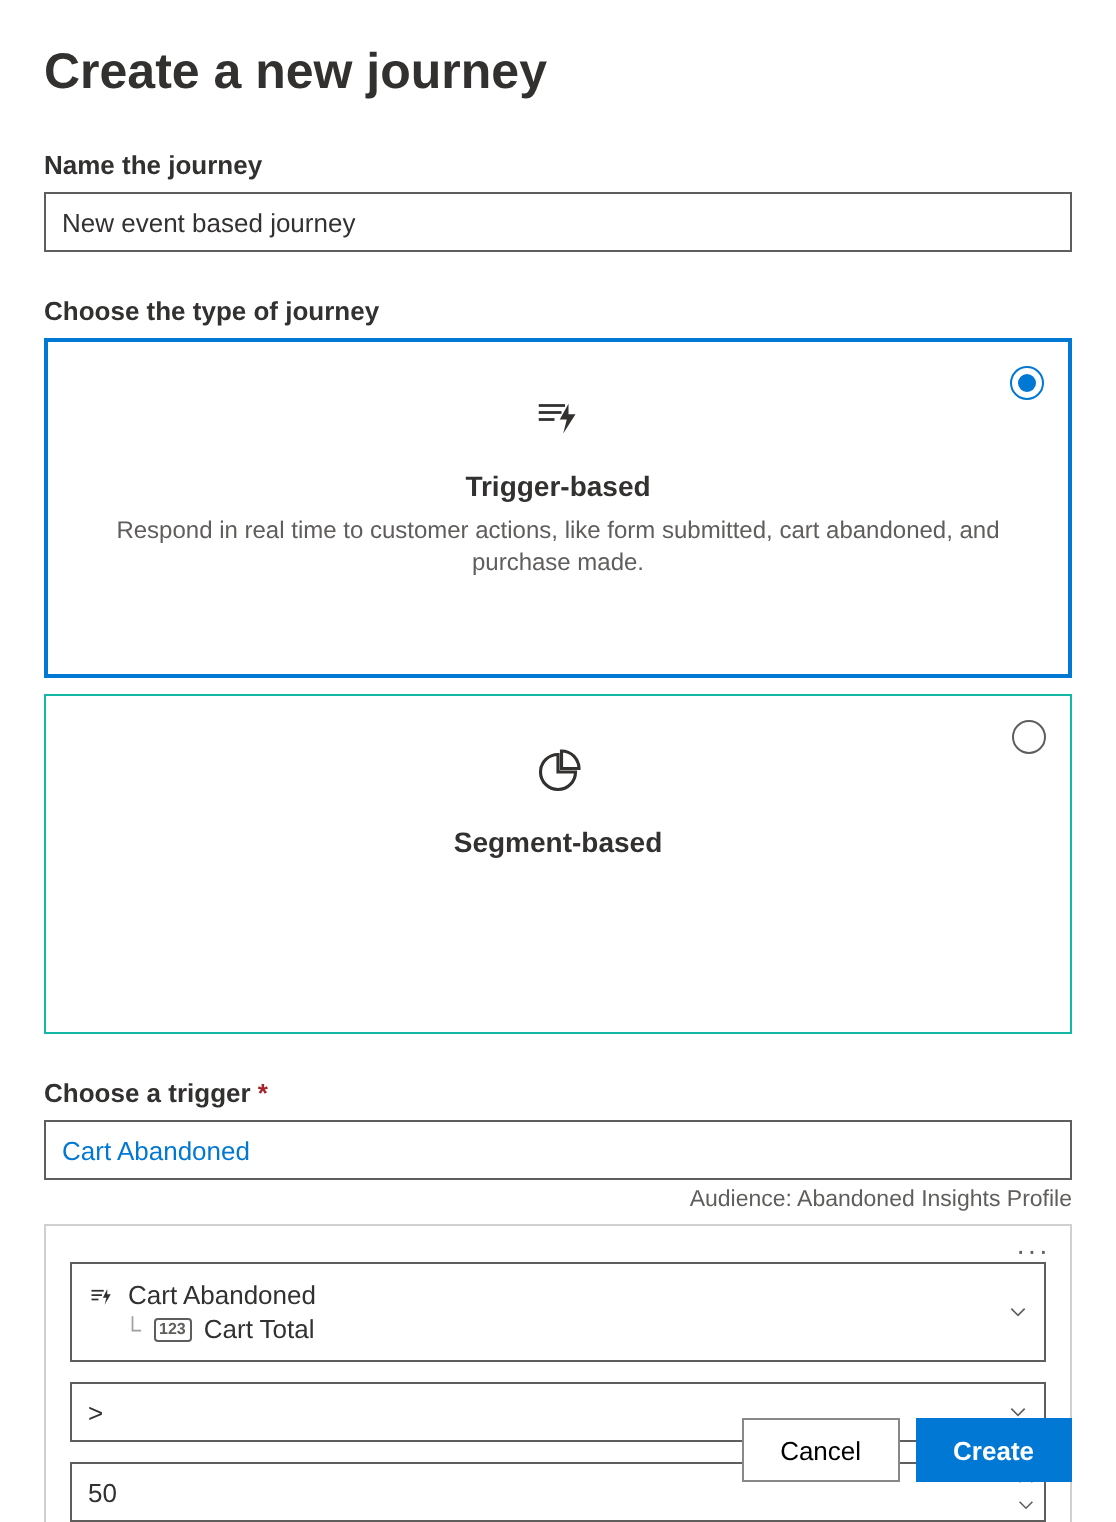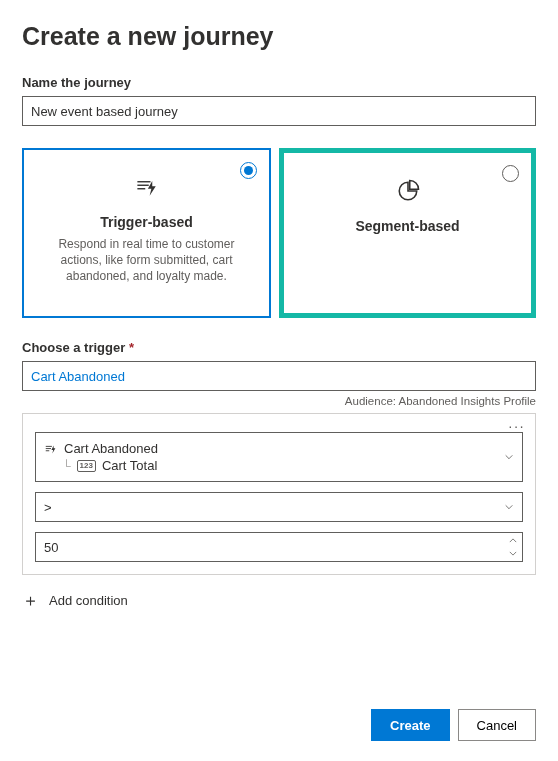--- a/index.html
+++ b/index.html
@@ -13,23 +13,23 @@
       background: #fff;
     }
     h1 { font-size: 25px; font-weight: 600; margin-bottom: 24px; }
     .field-label { font-size: 13px; font-weight: 600; margin-bottom: 6px; display: block; margin-top: 17px; }
     .text-input {
       width: 100%; height: 30px; padding: 0 8px;
       border: 1px solid #605e5c; font-size: 13px;
       font-family: inherit; color: #323130;
     }
     .section { margin-bottom: 22px; }
-    .type-row { display: flex; gap: 8px; }
+    .type-row { display: flex; gap: 8px; flex-direction: column; }
     .type-card {
-      flex: 1; border: 5px solid #14b8a6; padding: 18px 14px 20px;
+      flex: 1; border: 1px solid #14b8a6; padding: 18px 14px 20px;
       position: relative; text-align: center; cursor: pointer;
       min-height: 170px;
     }
     .type-card.selected { border: 2px solid #0078d4; padding: 17px 13px 19px; }
     .radio {
       position: absolute; top: 12px; right: 12px;
       width: 17px; height: 17px; border-radius: 50%;
       border: 1px solid #605e5c; display: flex;
       align-items: center; justify-content: center;
     }
@@ -92,31 +92,32 @@
 <body>
 
 <h1>Create a new journey</h1>
 
 <div class="section">
   <label class="field-label">Name the journey</label>
   <input class="text-input" type="text" value="New event based journey" style="">
 </div>
 
 <div class="section">
+  <label class="field-label">Choose the type of journey</label>
   <div class="type-row">
     <div class="type-card selected">
       <span class="radio selected"></span>
       <svg class="card-icon" viewBox="0 0 32 32" fill="none" stroke="#323130" stroke-width="1.6">
         <line x1="5" y1="10" x2="20" y2="10"></line>
           <line x1="5" y1="14" x2="18" y2="14"></line>
           <line x1="5" y1="18" x2="14" y2="18"></line>
         <path d="M22 9 L17 18 L21 18 L19 26 L26 15 L22 15 Z" fill="#323130" stroke="none"></path>
       </svg>
       <div class="card-title">Trigger-based</div>
-      <div class="card-desc">Respond in real time to customer actions, like form submitted, cart abandoned, and loyalty made.</div>
+      <div class="card-desc">Respond in real time to customer actions, like form submitted, cart abandoned, and purchase made.</div>
     </div>
     <div class="type-card">
       <span class="radio"></span>
       <svg class="card-icon" viewBox="0 0 32 32" fill="none" stroke="#323130" stroke-width="1.8">
         <path d="M16 6 A10 10 0 1 0 26 16 L16 16 Z"></path>
         <path d="M18 4 L18 14 L28 14 A10 10 0 0 0 18 4 Z"></path>
       </svg>
       <div class="card-title">Segment-based</div>
     </div>
   </div>
@@ -180,15 +181,15 @@
     </div>
   </div>
 </div>
 
 <div class="add-cond">
   <span class="plus">＋</span>
   <span>Add condition</span>
 </div>
 
 <div class="footer">
+  <button class="btn">Cancel</button>
   <button class="btn primary">Create</button>
-  <button class="btn">Cancel</button>
 </div>
 
 </body></html>

